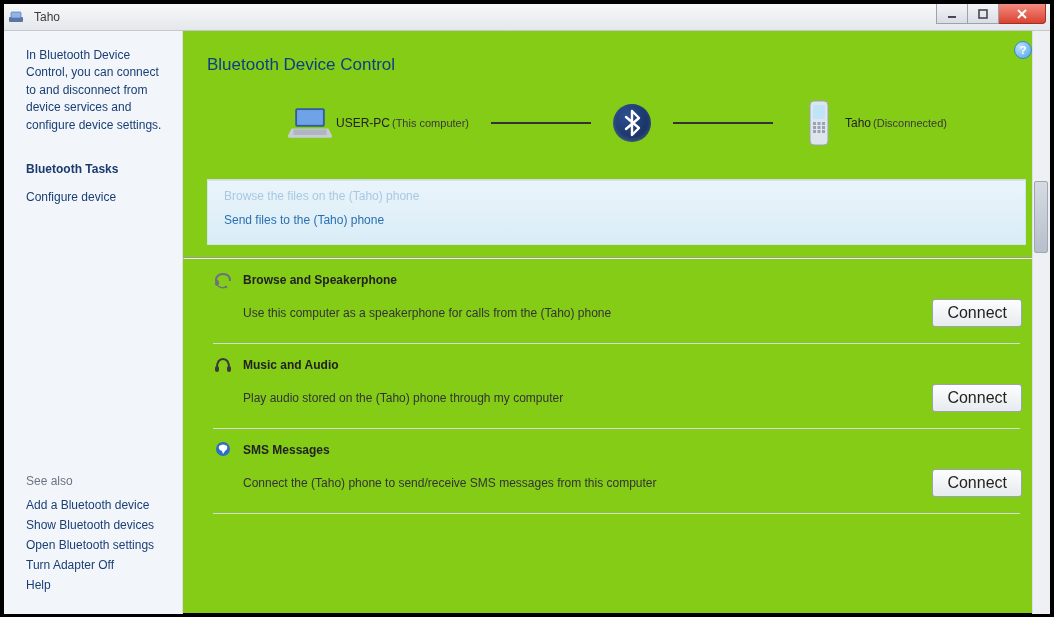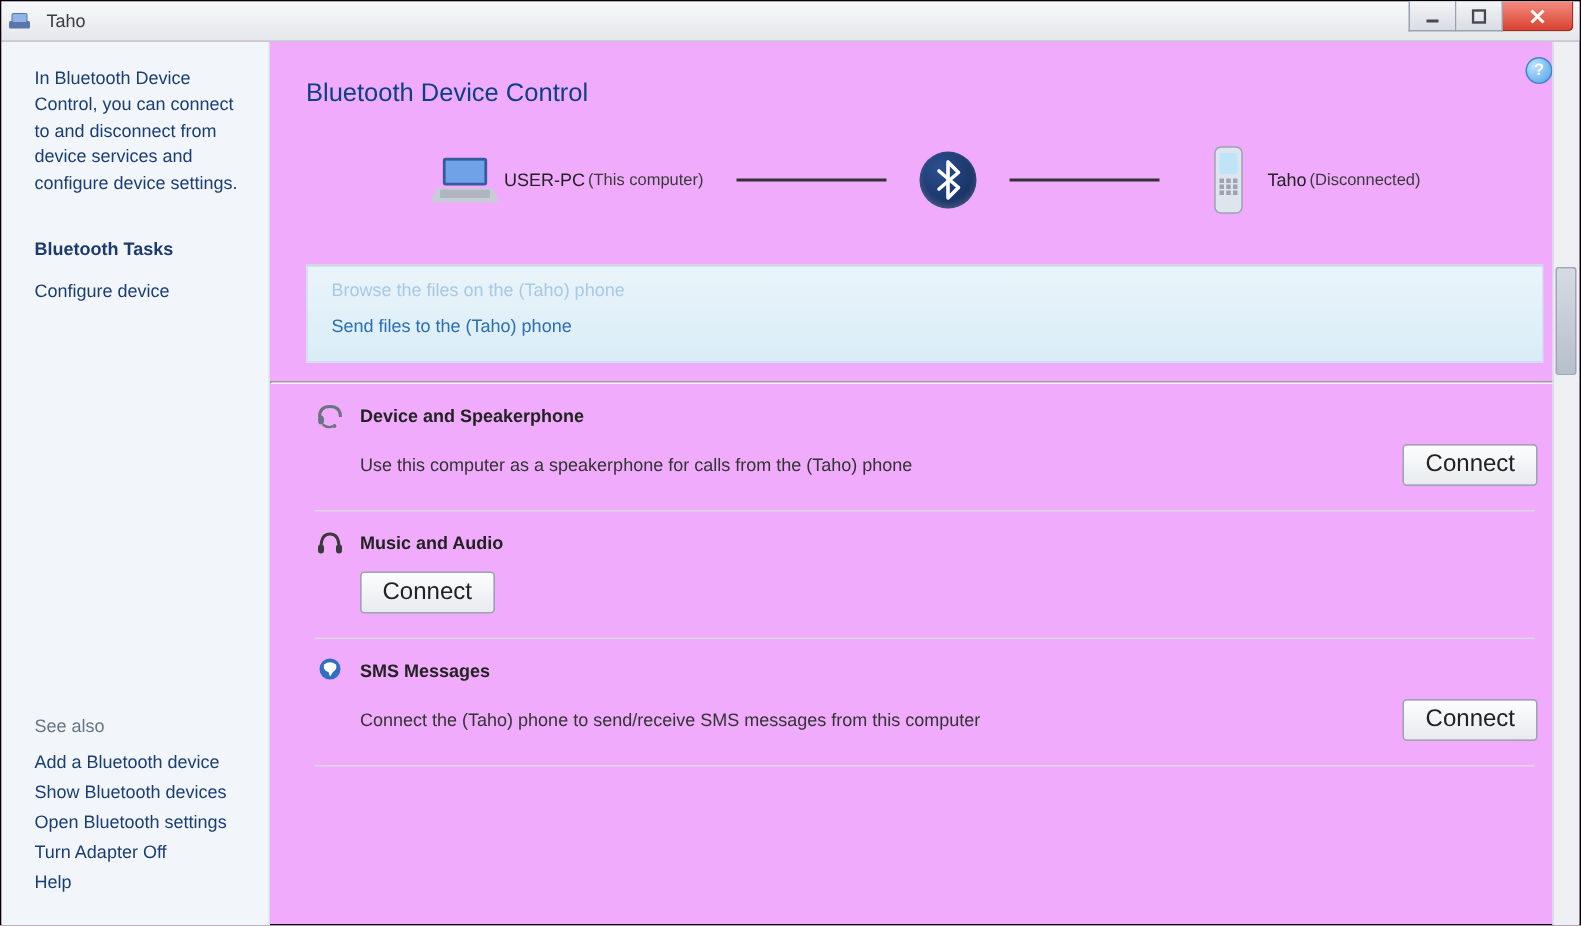--- a/index.html
+++ b/index.html
@@ -7,23 +7,23 @@
     padding: 0;
     font-family: "Segoe UI", Tahoma, sans-serif;
     font-size: 12px;
     background: #f4f4f4;
     color: #222;
   }
   .window {
     width: 1054px;
     height: 617px;
     box-sizing: border-box;
-    background: #f0abfc;
-    position: relative;
-    border: 1px solid #000000;
+    background: #84cc16;
+    position: relative;
+    border: 4px solid #000000;
     box-shadow: 0 0 6px rgba(0,0,0,0.2);
   }
   
   .titlebar {
     height: 26px;
     background: linear-gradient(#f7f8f9, #e4e7ec);
     border-bottom: 1px solid #c6c8cc;
     display: flex;
     align-items: center;
     padding: 0 4px;
@@ -415,21 +415,21 @@
           <div class="service">
             <div class="svc-head">
               <span class="icon">
                 <svg width="20" height="18" viewBox="0 0 20 18">
                   <path d="M3 10 Q3 3 10 3 Q17 3 17 10" fill="none" stroke="#6a7380" stroke-width="2"></path>
                   <ellipse cx="4" cy="12" rx="2" ry="3" fill="#6a7380"></ellipse>
                   <path d="M5 15 Q9 18 12 16" fill="none" stroke="#6a7380" stroke-width="1.5"></path>
                   <circle cx="13" cy="16" r="1.3" fill="#6a7380"></circle>
                 </svg>
               </span>
-              <span>Device and Speakerphone</span>
+              <span>Browse and Speakerphone</span>
             </div>
             <div class="svc-body">
               <div class="svc-desc">Use this computer as a speakerphone for calls from the (Taho) phone</div>
               <button class="btn">Connect</button>
             </div>
           </div>
 
           <hr class="hr-sep-svc">
 
           <div class="service">
@@ -437,20 +437,21 @@
               <span class="icon">
                 <svg width="20" height="18" viewBox="0 0 20 18">
                   <path d="M4 12 Q4 3 10 3 Q16 3 16 12" fill="none" stroke="#3a3a3a" stroke-width="2"></path>
                   <rect x="2" y="10" width="4" height="6" rx="2" fill="#3a3a3a"></rect>
                   <rect x="14" y="10" width="4" height="6" rx="2" fill="#3a3a3a"></rect>
                 </svg>
               </span>
               <span>Music and Audio</span>
             </div>
             <div class="svc-body">
+              <div class="svc-desc">Play audio stored on the (Taho) phone through my computer</div>
               <button class="btn">Connect</button>
             </div>
           </div>
 
           <hr class="hr-sep-svc">
 
           <div class="service">
             <div class="svc-head">
               <span class="icon">
                 <svg width="20" height="18" viewBox="0 0 20 18">

